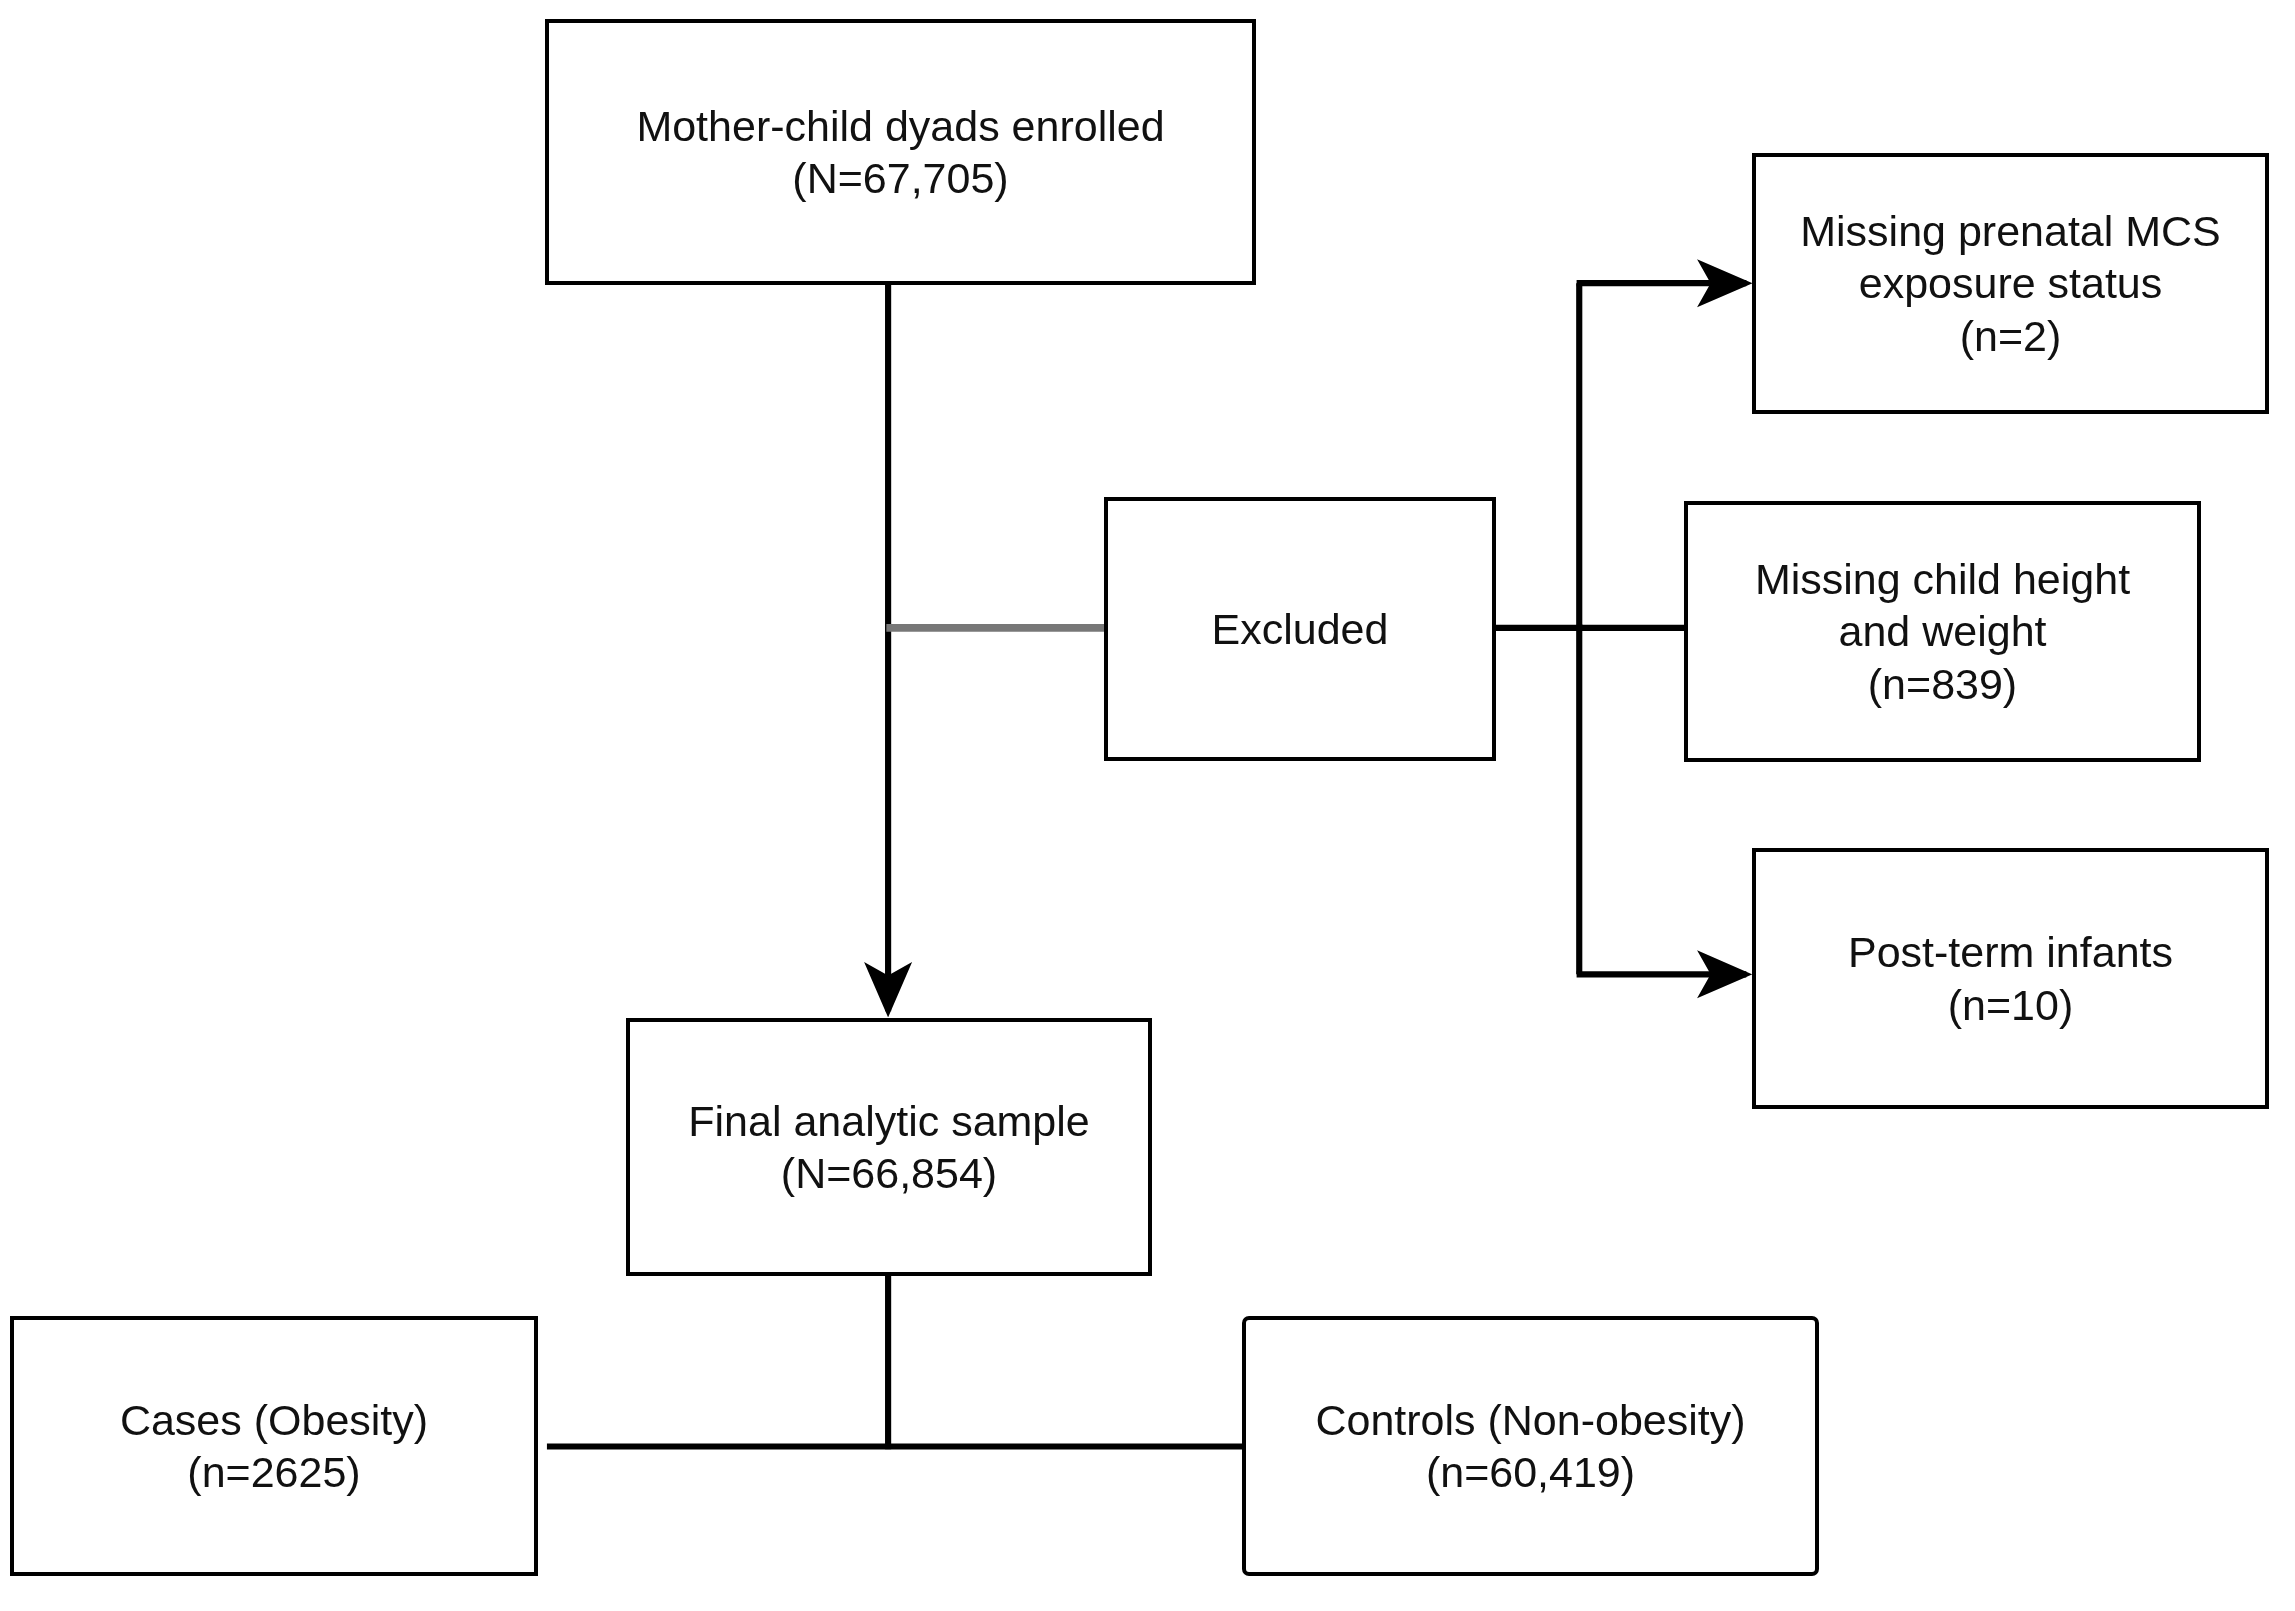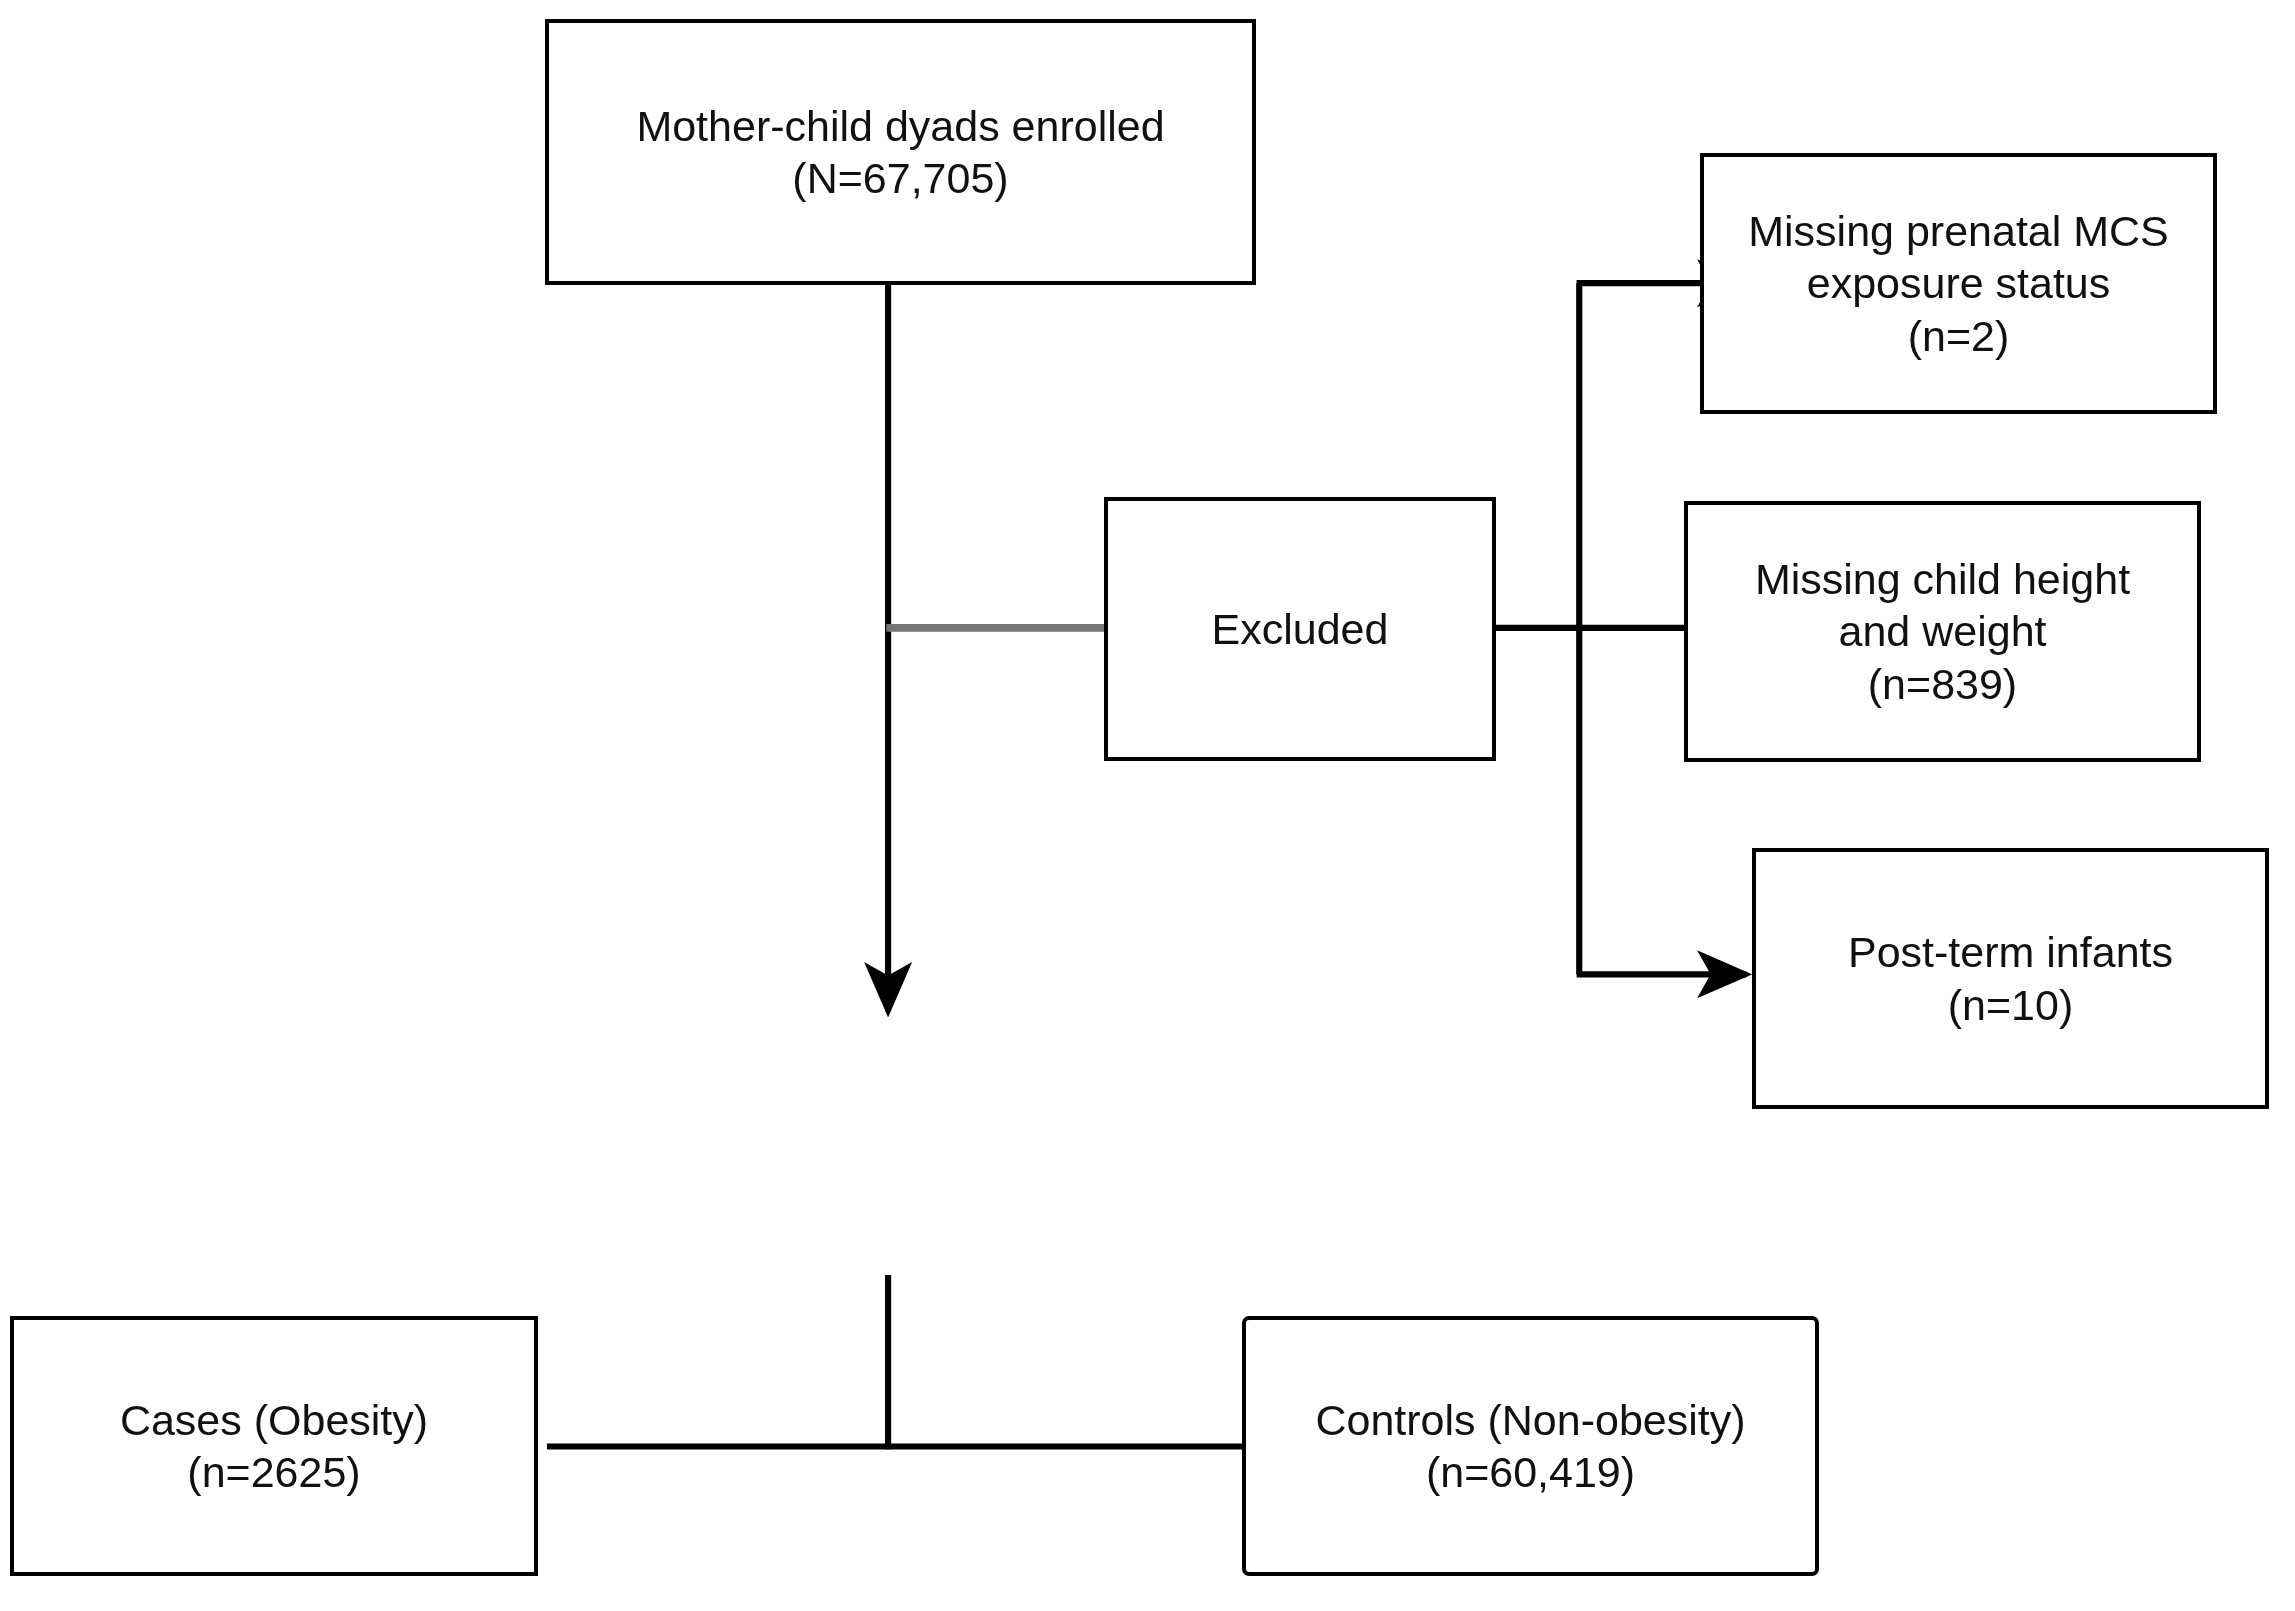--- a/index.html
+++ b/index.html
@@ -77,37 +77,41 @@
 
   <div class="node-box" style="left:545px; top:19.3px; width:711px; height:266px;">
     <span class="node-line">Mother-child dyads enrolled</span>
     <span class="node-line">(N=67,705)</span>
   </div>
 
   <div class="node-box" style="left:1104px; top:497px; width:392px; height:264px;">
     <span class="node-line">Excluded</span>
   </div>
 
-  <div class="node-box" style="left:1700px; top:153px; width:517px; height:261px;">
+  <div class="node-box" style="left:1752px; top:153px; width:517px; height:261px;">
     <span class="node-line">Missing prenatal MCS</span>
     <span class="node-line">exposure status</span>
     <span class="node-line">(n=2)</span>
   </div>
 
   <div class="node-box" style="left:1684px; top:501px; width:517px; height:261px;">
     <span class="node-line">Missing child height</span>
     <span class="node-line">and weight</span>
     <span class="node-line">(n=839)</span>
   </div>
 
   <div class="node-box" style="left:1752px; top:848px; width:517px; height:261px;">
     <span class="node-line">Post-term infants</span>
     <span class="node-line">(n=10)</span>
   </div>
 
+  <div class="node-box" style="left:626px; top:1018px; width:526px; height:258px;">
+    <span class="node-line">Final analytic sample</span>
+    <span class="node-line">(N=66,854)</span>
+  </div>
 
   <div class="node-box" style="left:10px; top:1316px; width:528px; height:260px;">
     <span class="node-line">Cases (Obesity)</span>
     <span class="node-line">(n=2625)</span>
   </div>
 
   <div class="node-box" style="left:1242px; top:1316px; width:577px; height:260px;border-radius:7px;">
     <span class="node-line">Controls (Non-obesity)</span>
     <span class="node-line">(n=60,419)</span>
   </div>

